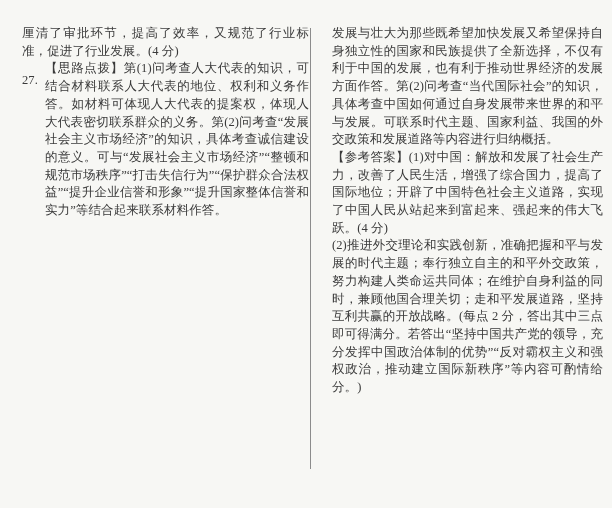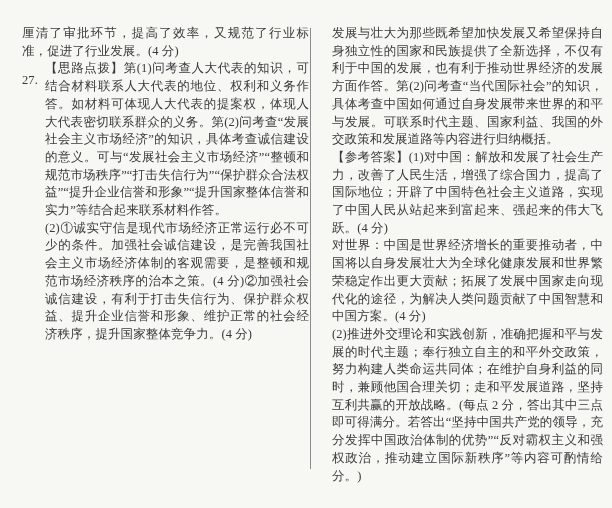--- a/index.html
+++ b/index.html
@@ -48,27 +48,25 @@
 <body>
 
 <div class="page">
 
   <div class="col col-left">
     <p class="hang">厘清了审批环节，提高了效率，又规范了行业标准，促进了行业发展。(4 分)</p>
 
     <div class="item">
       <span class="item-number">27.</span>
       <p>【思路点拨】第(1)问考查人大代表的知识，可结合材料联系人大代表的地位、权利和义务作答。如材料可体现人大代表的提案权，体现人大代表密切联系群众的义务。第(2)问考查“发展社会主义市场经济”的知识，具体考查诚信建设的意义。可与“发展社会主义市场经济”“整顿和规范市场秩序”“打击失信行为”“保护群众合法权益”“提升企业信誉和形象”“提升国家整体信誉和实力”等结合起来联系材料作答。</p>
-      <p>(2)①诚实守信是现代市场经济正常运行必不可少的条件。加强社会诚信建设，是完善我国社会主义市场经济体制的客观需要，是整顿和规范市场经济秩序的治本之策。(4 分)②加强社会诚信建设，有利于打击失信行为、保护群众权益、提升企业信誉和形象、维护正常的社会经济秩序，提升国家整体竞争力。(4 分)</p>
     </div>
 
   </div>
 
   <div class="divider"></div>
 
   <div class="col col-right">
     <p>发展与壮大为那些既希望加快发展又希望保持自身独立性的国家和民族提供了全新选择，不仅有利于中国的发展，也有利于推动世界经济的发展方面作答。第(2)问考查“当代国际社会”的知识，具体考查中国如何通过自身发展带来世界的和平与发展。可联系时代主题、国家利益、我国的外交政策和发展道路等内容进行归纳概括。</p>
     <p>【参考答案】(1)对中国：解放和发展了社会生产力，改善了人民生活，增强了综合国力，提高了国际地位；开辟了中国特色社会主义道路，实现了中国人民从站起来到富起来、强起来的伟大飞跃。(4 分)</p>
-    <p>对世界：中国是世界经济增长的重要推动者，中国将以自身发展壮大为全球化健康发展和世界繁荣稳定作出更大贡献；拓展了发展中国家走向现代化的途径，为解决人类问题贡献了中国智慧和中国方案。(4 分)</p>
     <p>(2)推进外交理论和实践创新，准确把握和平与发展的时代主题；奉行独立自主的和平外交政策，努力构建人类命运共同体；在维护自身利益的同时，兼顾他国合理关切；走和平发展道路，坚持互利共赢的开放战略。(每点 2 分，答出其中三点即可得满分。若答出“坚持中国共产党的领导，充分发挥中国政治体制的优势”“反对霸权主义和强权政治，推动建立国际新秩序”等内容可酌情给分。)</p>
   </div>
 
 </div>
 
 </body></html>

